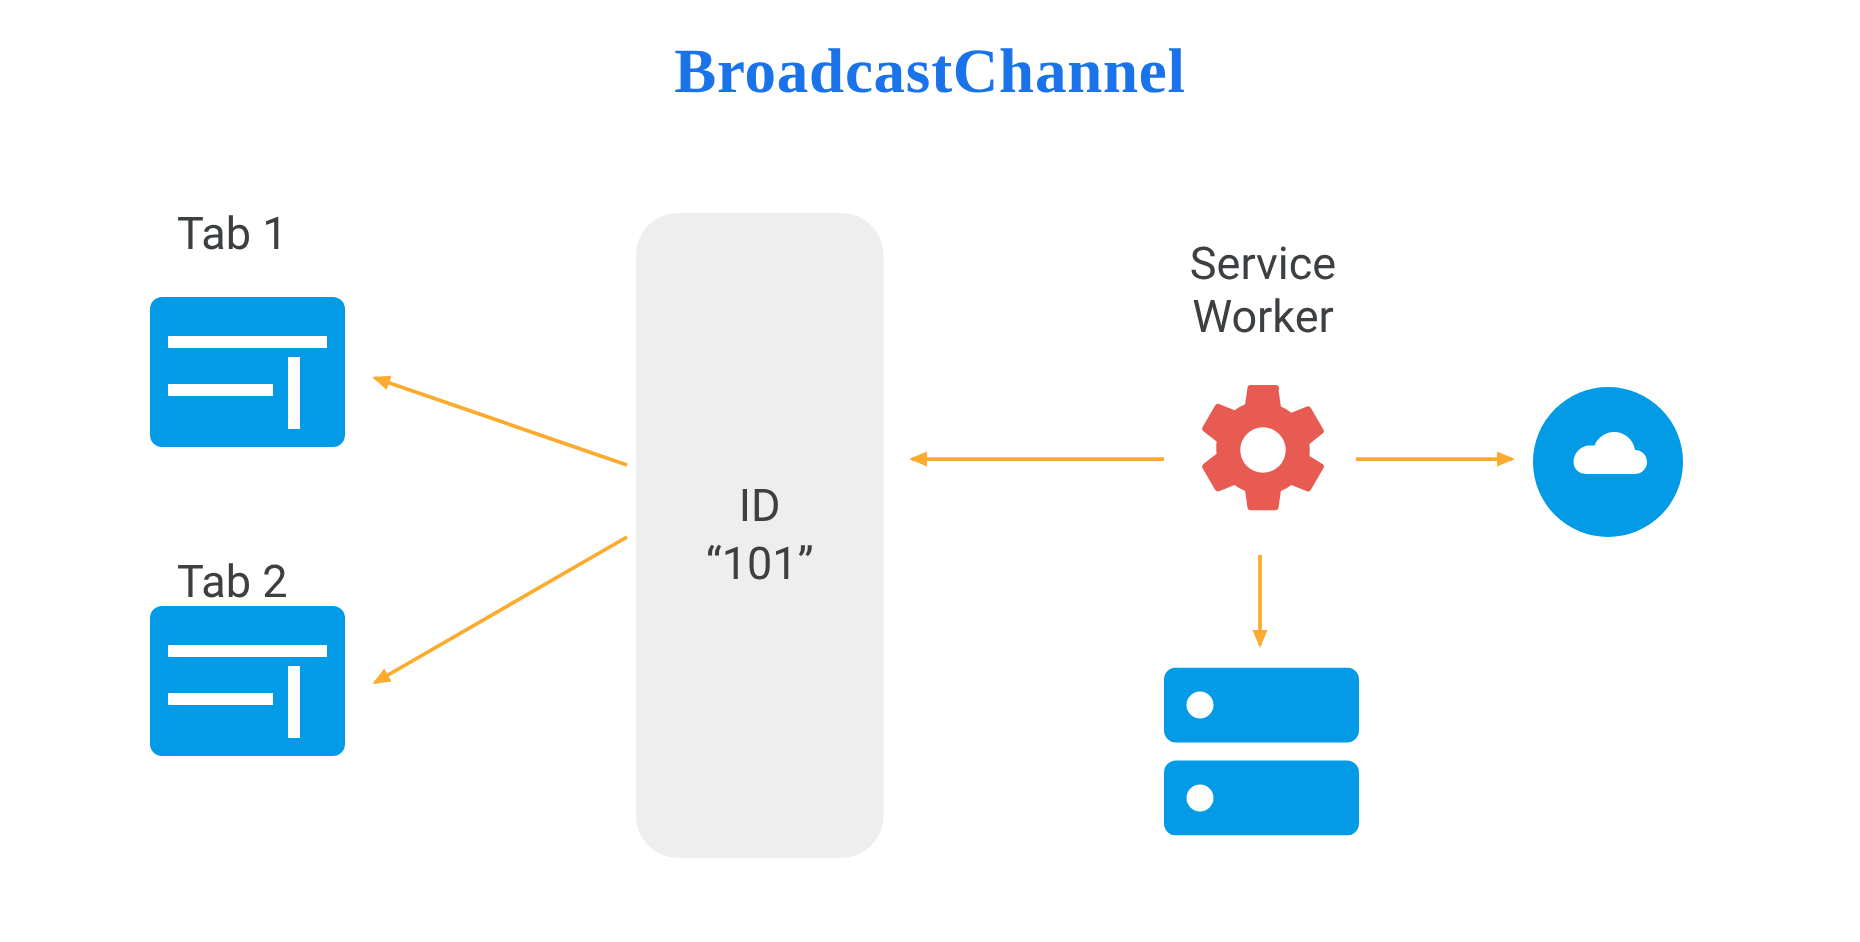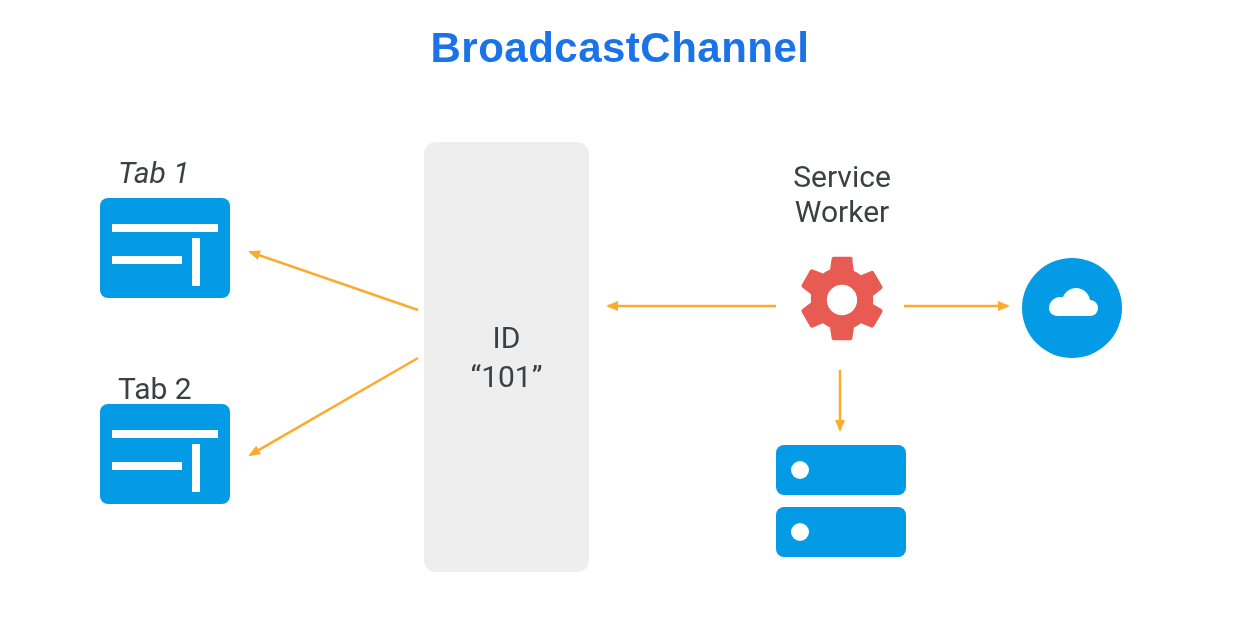--- a/index.html
+++ b/index.html
@@ -16,43 +16,43 @@
     position: relative;
     width: 1240px;
     height: 628px;
   }
   .title {
     position: absolute;
     top: 24px;
     left: 0;
     width: 100%;
     text-align: center;
-    font-family: Liberation Sans, sans-serif;
+    font-family: Liberation Serif, serif;
     font-weight: 700;
     font-size: 42px;
     letter-spacing: 0.5px;
     color: #1a73e8;
   }
   .label {
     position: absolute;
     font-size: 30px;
     color: #3c4043;
     line-height: 1.15;
   }
-  .tab1-label { left: 118px; top: 156px; font-style: italic; }
+  .tab1-label { left: 118px; top: 140px; }
   .tab2-label { left: 118px; top: 362px; margin-top: 10px; }
   .sw-label   { left: 762px; top: 160px; text-align: center; width: 160px; }
   .channel {
     position: absolute;
     left: 424px;
     top: 142px;
     width: 165px;
     height: 430px;
     background: #eeeeee;
-    border-radius: 12px;
+    border-radius: 28px;
     display: flex;
     flex-direction: column;
     align-items: center;
     justify-content: center;
     font-size: 30px;
     color: #3c4043;
     line-height: 1.3;
     text-align: center;
   }
   svg.arrows {

